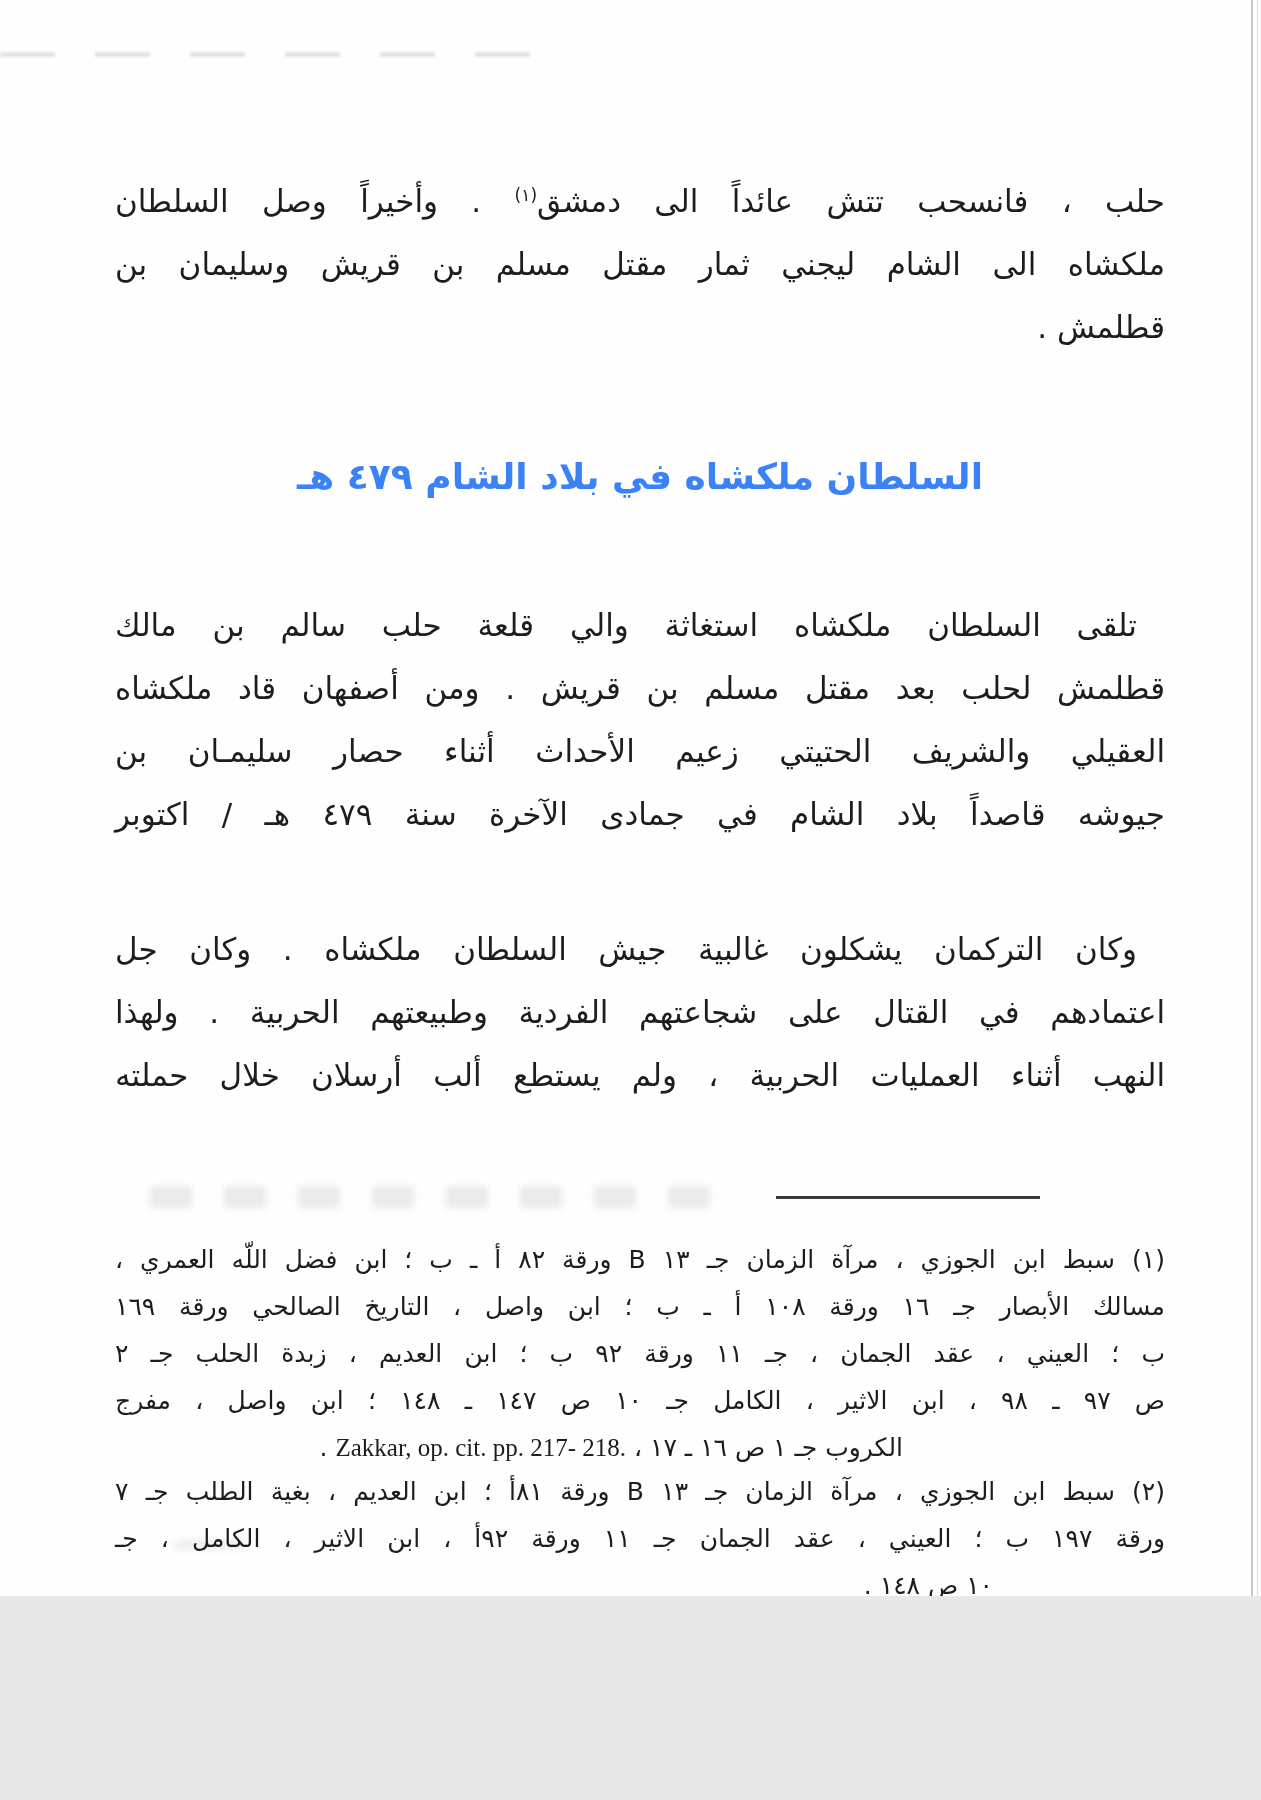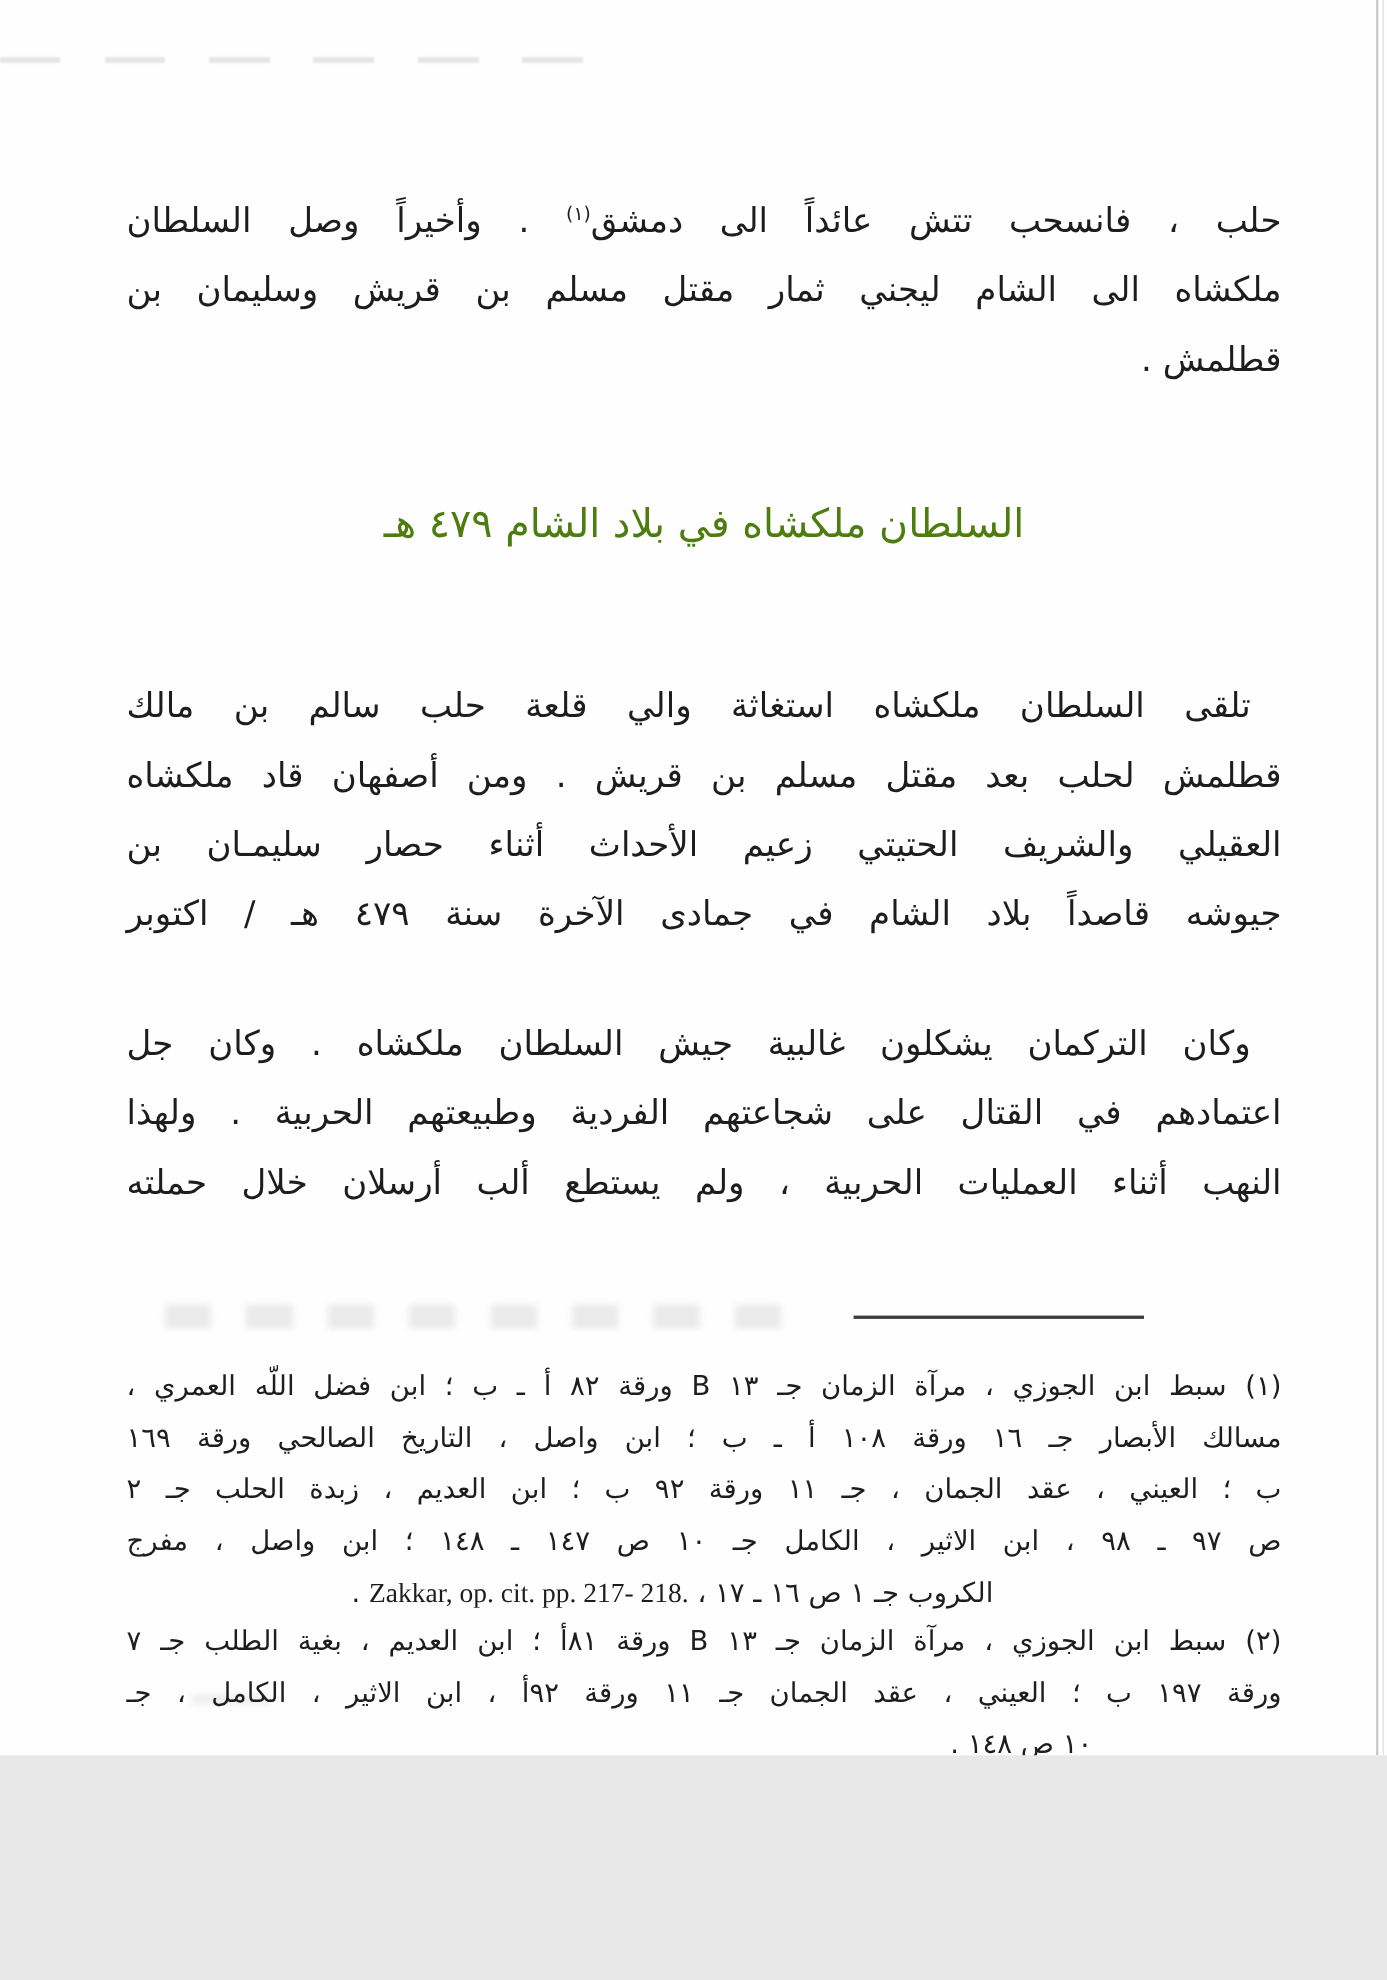--- a/index.html
+++ b/index.html
@@ -30,23 +30,23 @@
     height:63px;line-height:63px;
     font-size:31px;
     text-align:justify;text-align-last:justify;
     white-space:nowrap;
   }
   .bline.last{text-align-last:right;}
   .indent{padding-right:28px;}
   .sup{font-size:0.55em;vertical-align:super;line-height:0;}
   .heading{
     height:63px;line-height:63px;
-    font-size:36px;font-weight:normal;
+    font-size:36px;font-weight:bold;
     text-align:center;text-align-last:center;
-    color:#4d7c0f;
+    color:#3b82f6;
   }
   .fnline{
     height:47px;line-height:47px;
     font-size:25px;
     text-align:justify;text-align-last:justify;
     white-space:nowrap;
   }
   .fnline.last{text-align-last:right;}
   .latin{font-family:"Liberation Serif",serif;direction:ltr;unicode-bidi:isolate;}
   .fn3row{
@@ -79,21 +79,21 @@
       <span>حلب ، فانسحب تتش عائداً الى دمشق</span><span class="sup">(١)</span><span> . وأخيراً وصل السلطان</span>
     </div>
     <div class="bline">ملكشاه الى الشام ليجني ثمار مقتل مسلم بن قريش وسليمان بن</div>
     <div class="bline last">قطلمش .</div>
   </div>
 
   <div class="col" style="top:445px">
     <div class="heading">السلطان ملكشاه في بلاد الشام ٤٧٩ هـ</div>
   </div>
 
-  <div class="col" style="top:611px">
+  <div class="col" style="top:594px">
     <div class="bline indent">تلقى السلطان ملكشاه استغاثة والي قلعة حلب سالم بن مالك</div>
     <div class="bline">قطلمش لحلب بعد مقتل مسلم بن قريش . ومن أصفهان قاد ملكشاه</div>
     <div class="bline">العقيلي والشريف الحتيتي زعيم الأحداث أثناء حصار سليمـان بن</div>
     <div class="bline">جيوشه قاصداً بلاد الشام في جمادى الآخرة سنة ٤٧٩ هـ / اكتوبر</div>
   </div>
 
   <div class="col" style="top:918px">
     <div class="bline indent">وكان التركمان يشكلون غالبية جيش السلطان ملكشاه . وكان جل</div>
     <div class="bline">اعتمادهم في القتال على شجاعتهم الفردية وطبيعتهم الحربية . ولهذا</div>
     <div class="bline">النهب أثناء العمليات الحربية ، ولم يستطع ألب أرسلان خلال حملته</div>

